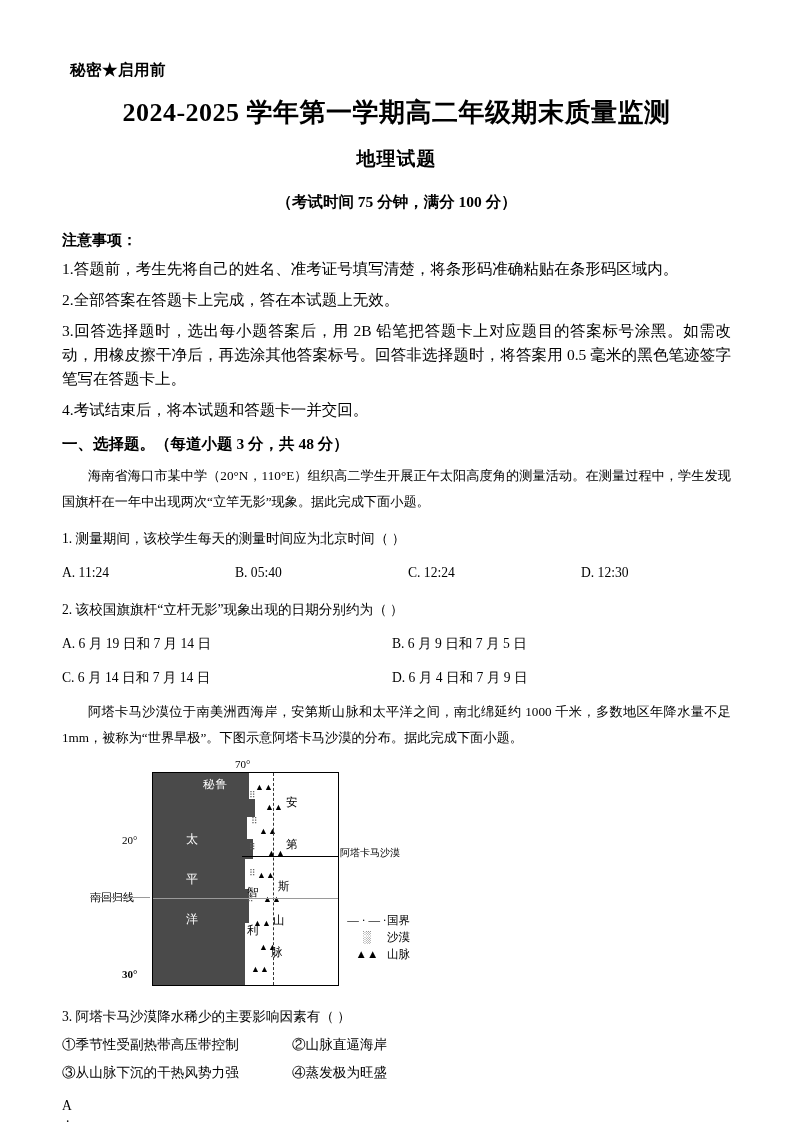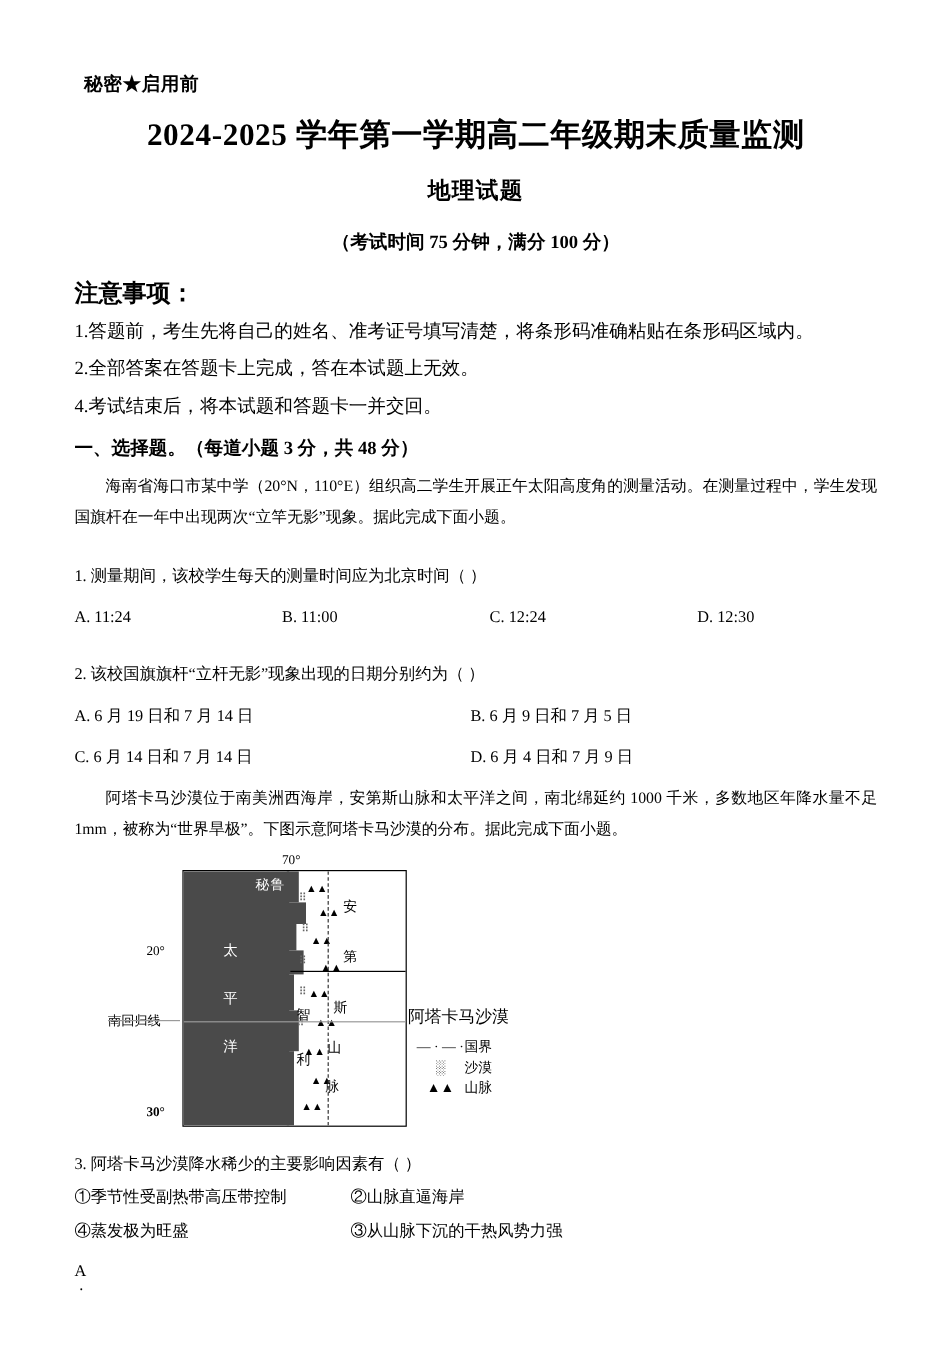--- a/index.html
+++ b/index.html
@@ -42,21 +42,21 @@
     margin: 16px 0 0 0;
     letter-spacing: 1px;
   }
   .exam-meta {
     text-align: center;
     font-size: 15.5px;
     font-weight: bold;
     margin: 20px 0 0 0;
   }
   .notice-head {
-    font-size: 20px;
+    font-size: 15px;
     font-weight: bold;
     margin: 18px 0 0 0;
   }
   .notice-line {
     font-size: 15.5px;
     font-weight: normal;
     margin: 7px 0 0 0;
     line-height: 1.55;
     text-align: justify;
   }
@@ -67,21 +67,21 @@
   }
   .stem {
     font-size: 13.2px;
     line-height: 1.95;
     margin: 8px 0 0 0;
     text-indent: 26px;
     text-align: justify;
   }
   .question {
     font-size: 13.6px;
-    margin: 24px 0 0 0;
+    margin: 12px 0 0 0;
     line-height: 1.8;
   }
   .options-row {
     display: flex;
     font-size: 13.6px;
     margin: 10px 0 0 0;
     line-height: 1.8;
   }
   .options-row .opt {
     flex: 0 0 auto;
@@ -194,23 +194,22 @@
     width: 40px;
     display: inline-block;
     text-align: center;
   }
   .callout-line {
     position: absolute;
     border-top: 1px solid #000;
   }
   .callout-text {
     position: absolute;
-    font-size: 14px;
+    font-size: 10px;
     white-space: nowrap;
-    margin-top: 40px;
   }
   .mtn {
     position: absolute;
     font-size: 9px;
     color: #000;
     line-height: 1;
   }
 </style>
 </head>
 <body>
@@ -219,30 +218,31 @@
 
   <div class="secret">秘密★启用前</div>
 
   <h1 class="doc-title">2024-2025 学年第一学期高二年级期末质量监测</h1>
   <h2 class="doc-subtitle">地理试题</h2>
   <div class="exam-meta">（考试时间 75 分钟，满分 100 分）</div>
 
   <div class="notice-head">注意事项：</div>
   <div class="notice-line">1.答题前，考生先将自己的姓名、准考证号填写清楚，将条形码准确粘贴在条形码区域内。</div>
   <div class="notice-line">2.全部答案在答题卡上完成，答在本试题上无效。</div>
+  <div class="notice-line">3.回答选择题时，选出每小题答案后，用 2B 铅笔把答题卡上对应题目的答案标号涂黑。如需改动，用橡皮擦干净后，再选涂其他答案标号。回答非选择题时，将答案用 0.5 毫米的黑色笔迹签字笔写在答题卡上。</div>
   <div class="notice-line">4.考试结束后，将本试题和答题卡一并交回。</div>
 
   <div class="section-head">一、选择题。（每道小题 3 分，共 48 分）</div>
 
   <div class="stem">海南省海口市某中学（20°N，110°E）组织高二学生开展正午太阳高度角的测量活动。在测量过程中，学生发现国旗杆在一年中出现两次“立竿无影”现象。据此完成下面小题。</div>
 
   <div class="question">1. 测量期间，该校学生每天的测量时间应为北京时间（     ）</div>
   <div class="options-row">
     <span class="opt opt-4">A. 11:24</span>
-    <span class="opt opt-4">B. 11:00</span>
+    <span class="opt opt-4">B. 05:40</span>
     <span class="opt opt-4">C. 12:24</span>
     <span class="opt opt-last">D. 12:30</span>
   </div>
 
   <div class="question">2. 该校国旗旗杆“立杆无影”现象出现的日期分别约为（     ）</div>
   <div class="options-row">
     <span class="opt opt-2">A. 6 月 19 日和 7 月 14 日</span>
     <span class="opt opt-last">B. 6 月 9 日和 7 月 5 日</span>
   </div>
   <div class="options-row">
@@ -270,21 +270,21 @@
         <div class="coast-bump" style="left:86px; top:44px; width:8px; height:22px;"></div>
         <div class="coast-bump" style="left:86px; top:66px; width:14px; height:20px;"></div>
         <div class="coast-bump" style="left:86px; top:86px; width:6px; height:30px;"></div>
         <div class="coast-bump" style="left:86px; top:116px; width:10px; height:34px;"></div>
         <div class="coast-bump" style="left:86px; top:150px; width:6px; height:62px;"></div>
 
         <span class="label-white" style="left:33px; top:58px;">太</span>
         <span class="label-white" style="left:33px; top:98px;">平</span>
         <span class="label-white" style="left:33px; top:138px;">洋</span>
 
-        <span class="label-black" style="left:60px; top:4px; color:#fff;">秘鲁</span>
+        <span class="label-black" style="left:50px; top:4px; color:#fff;">秘鲁</span>
         <span class="label-black" style="left:94px; top:112px;">智</span>
         <span class="label-black" style="left:94px; top:150px;">利</span>
 
         <span class="label-black" style="left:133px; top:22px;">安</span>
         <span class="label-black" style="left:133px; top:64px;">第</span>
         <span class="label-black" style="left:125px; top:106px;">斯</span>
         <span class="label-black" style="left:120px; top:140px;">山</span>
         <span class="label-black" style="left:118px; top:172px;">脉</span>
 
         <span class="mtn" style="left:102px; top:10px;">▲▲</span>
@@ -327,22 +327,22 @@
       </div>
     </div>
   </div>
 
   <div class="sub-question">3. 阿塔卡马沙漠降水稀少的主要影响因素有（     ）</div>
   <div class="sub-opts">
     <span class="opt">①季节性受副热带高压带控制</span>
     <span class="opt">②山脉直逼海岸</span>
   </div>
   <div class="sub-opts">
+    <span class="opt">③从山脉下沉的干热风势力强</span>
     <span class="opt">④蒸发极为旺盛</span>
-    <span class="opt">③从山脉下沉的干热风势力强</span>
   </div>
 
   <div class="trailing">
     <span>A</span>
     <span class="dot">.</span>
   </div>
 
 </div>
 
 </body></html>

